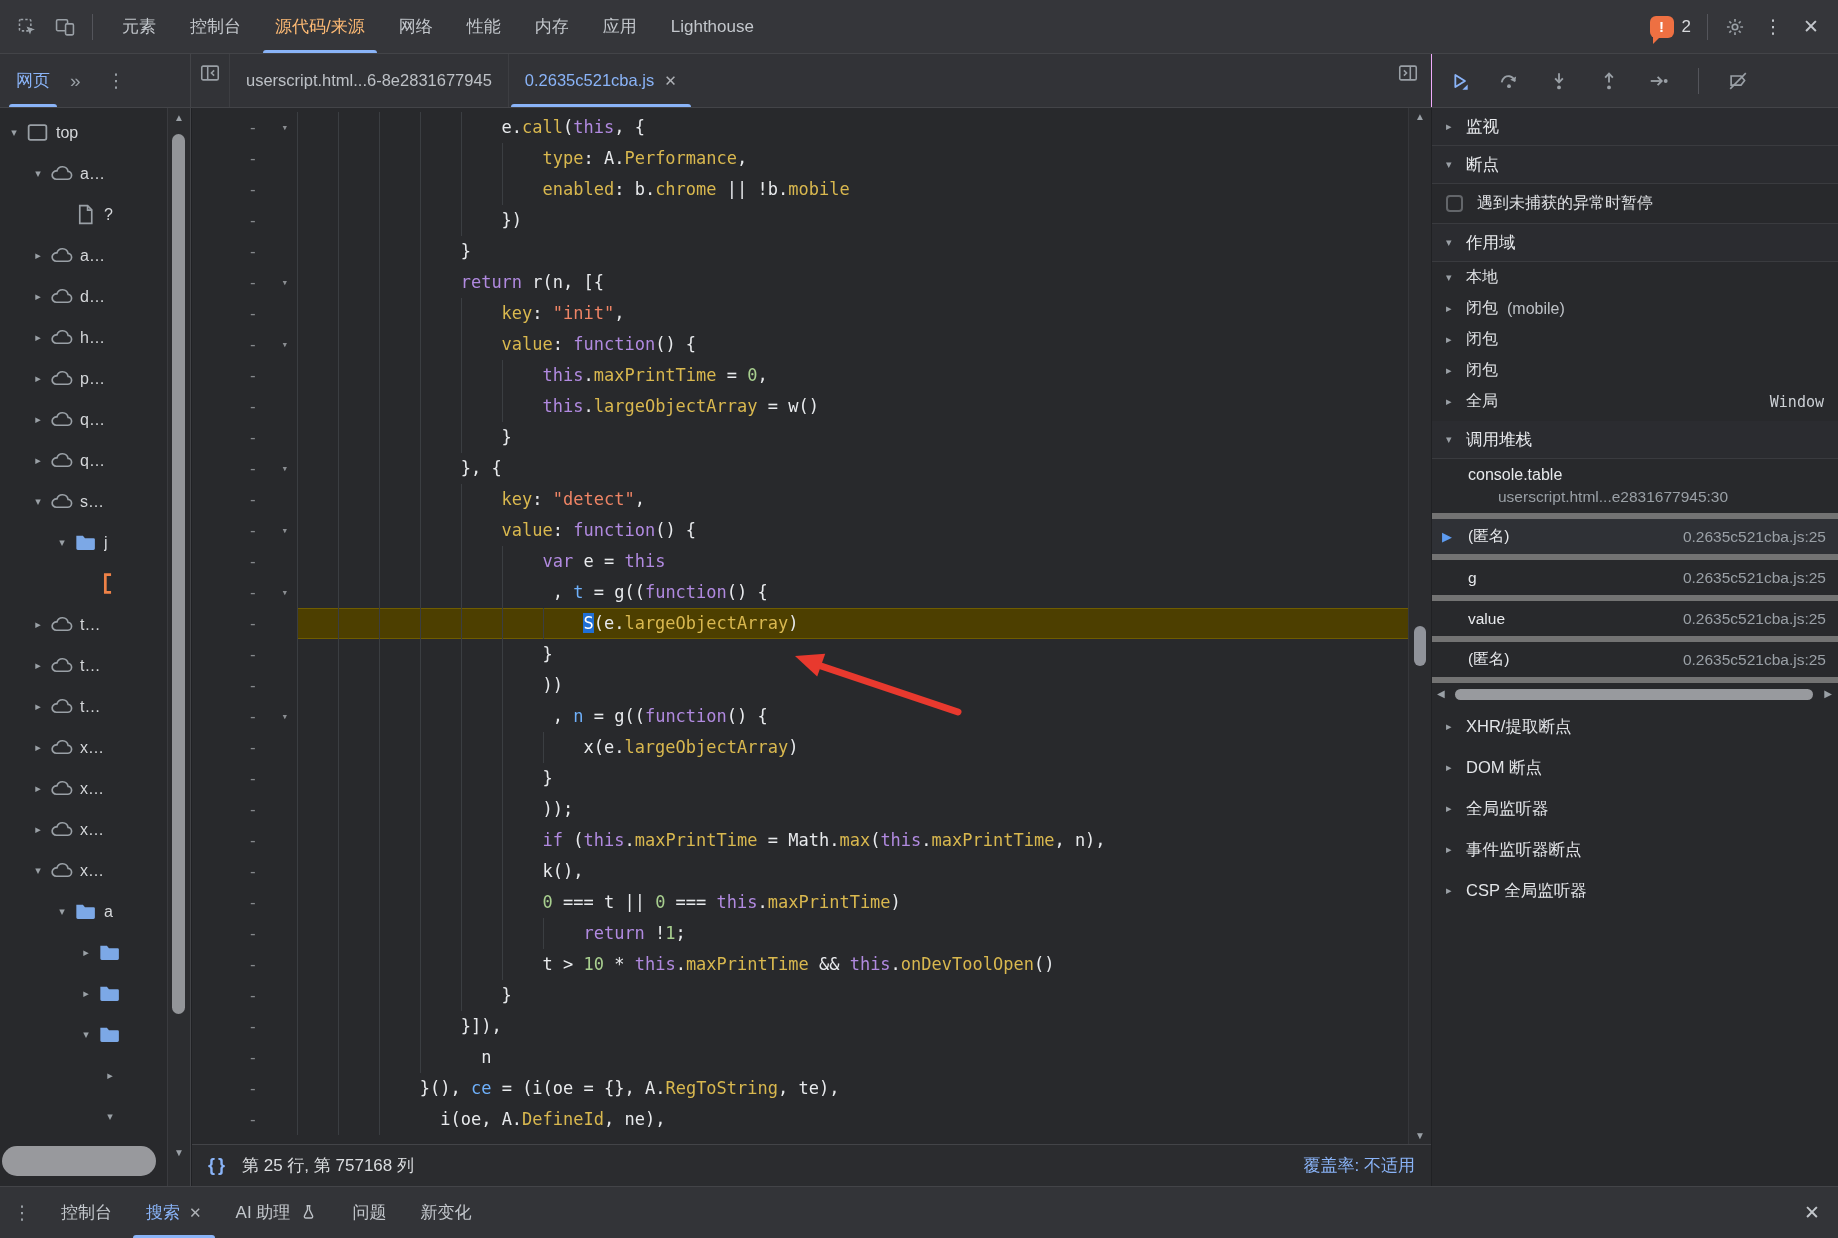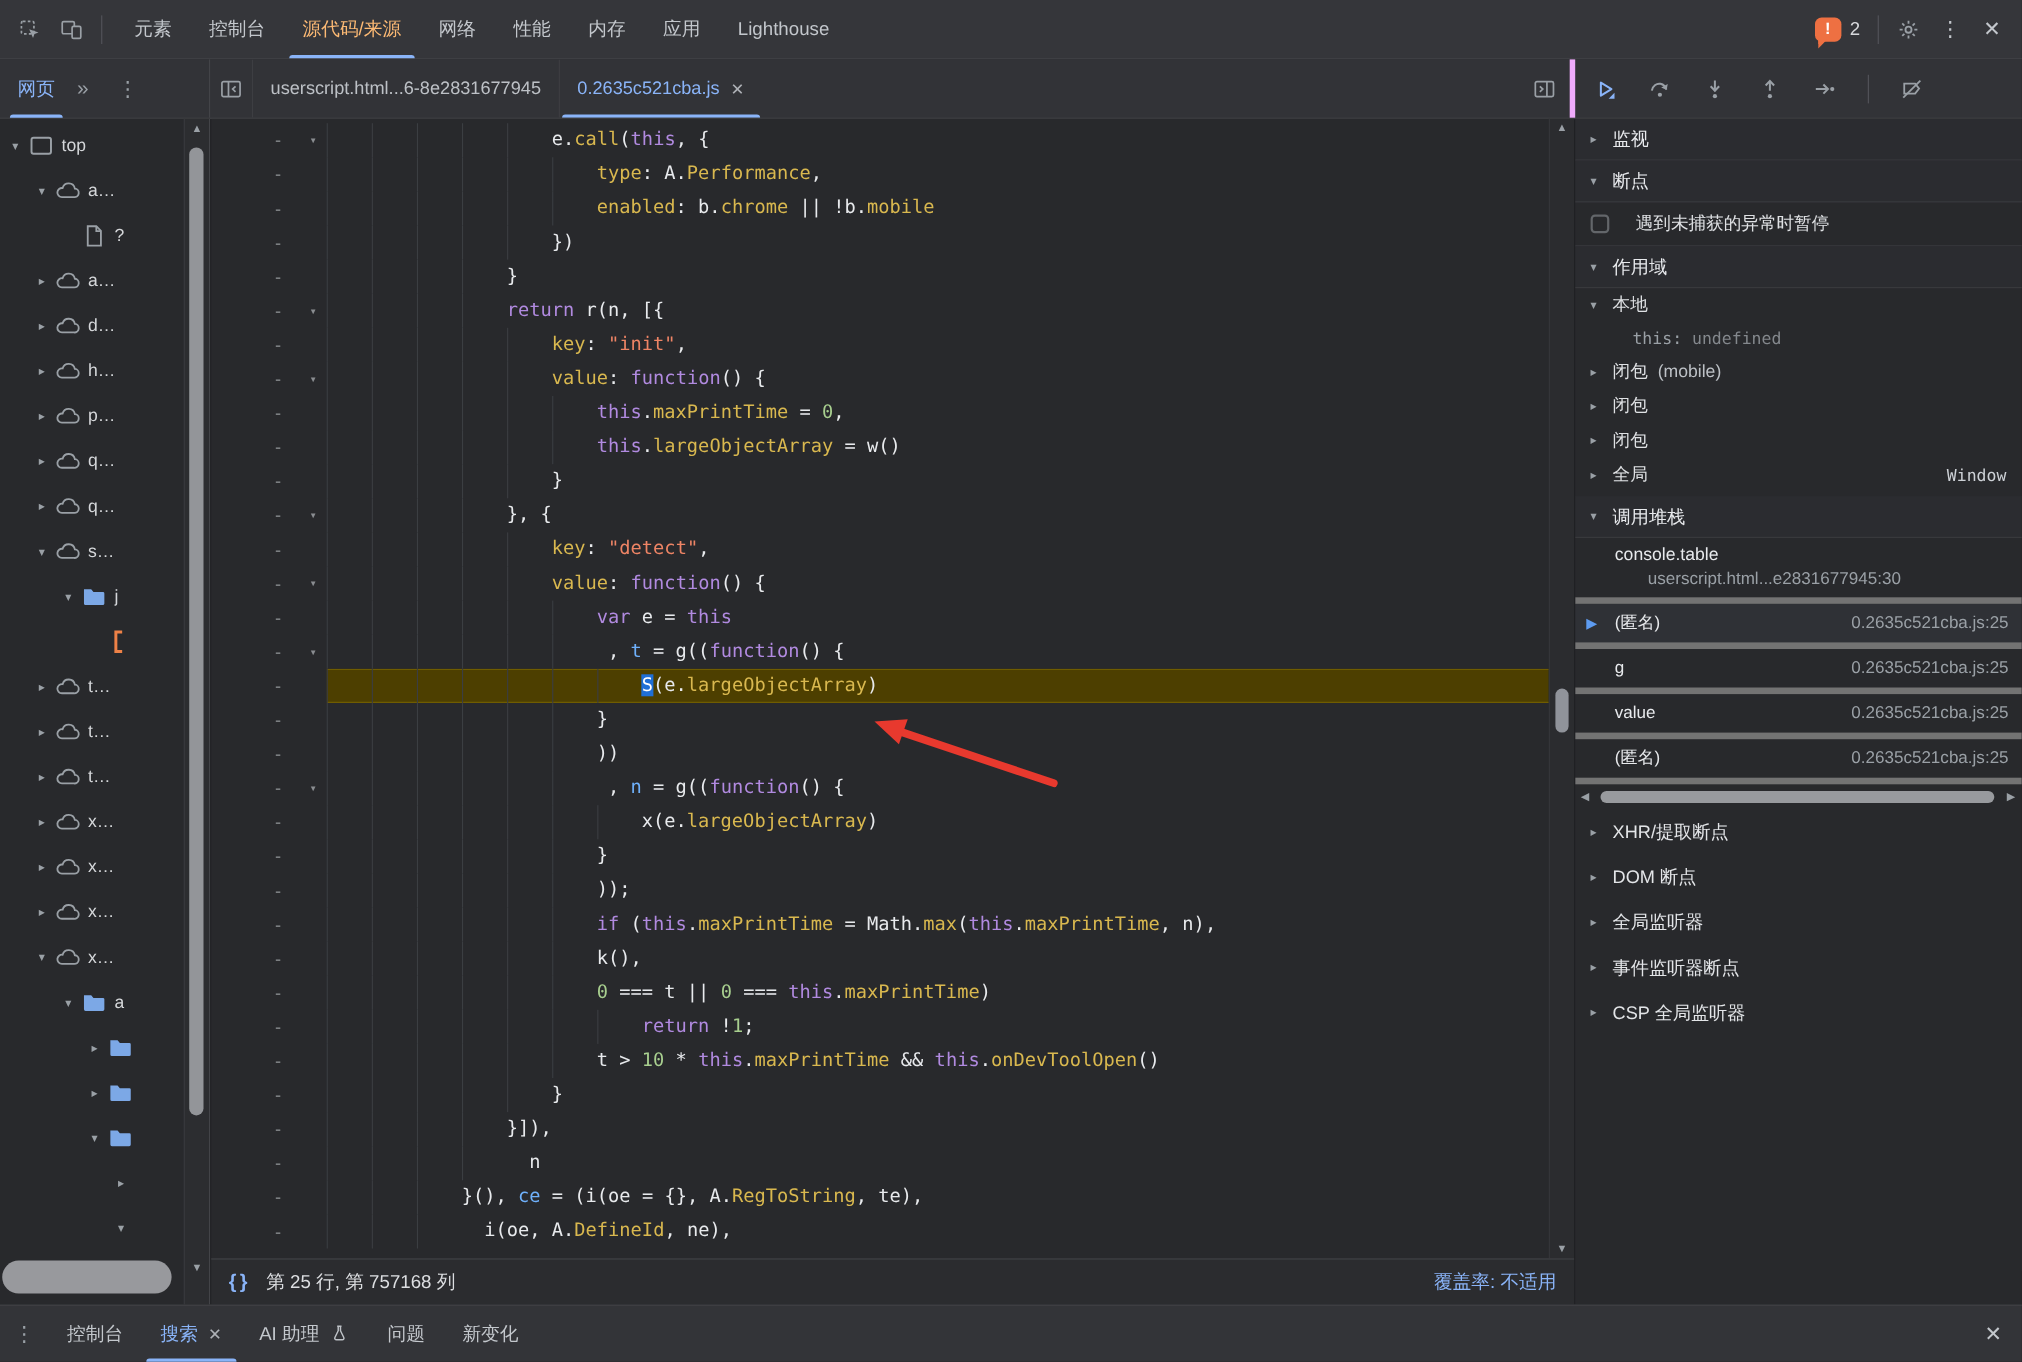--- a/index.html
+++ b/index.html
@@ -27,21 +27,21 @@
   .err-count{font-size:17px;color:#d7d9dc}
 
   
   #secondbar{position:absolute;top:54px;left:0;width:100%;height:54px;background:#323337;display:flex;
              border-bottom:1px solid #434448;box-sizing:border-box}
   #nav-head{width:191px;flex:none;box-sizing:border-box;border-right:1px solid #434448;display:flex;align-items:center;padding:0 6px}
   .nav-tab{font-size:17px;color:#8ab4f8;padding:0 10px;height:100%;display:flex;align-items:center;position:relative}
   .nav-tab::after{content:'';position:absolute;left:3px;right:3px;bottom:0;height:3px;background:#8ab4f8;border-radius:3px 3px 0 0}
   .chev{color:#9aa0a6;font-size:19px;margin-left:10px}
   .khead{color:#9aa0a6;font-size:19px;margin-left:26px}
-  #tabstrip{flex:1;display:flex;align-items:center;border-right:5px solid #f0abfc;box-sizing:border-box;overflow:hidden}
+  #tabstrip{flex:1;display:flex;border-right:1px solid #f0abfc;box-sizing:border-box;overflow:hidden}
   #file-tabs{display:flex;height:100%}
   .ftab{height:100%;display:flex;align-items:center;padding:0 16px;font-size:16.5px;color:#bdc1c6;position:relative;border-left:1px solid #3d3e42}
   .ftab.active{color:#8ab4f8}
   .ftab.active::after{content:'';position:absolute;left:2px;right:2px;bottom:0;height:3px;background:#8ab4f8;border-radius:3px 3px 0 0}
   .ftab .x{margin-left:10px;color:#aeb1b6;font-size:15px}
   #tabstrip .right{margin-left:auto;margin-right:4px}
   #dbg-toolbar{width:406px;flex:none;display:flex;align-items:center;padding-left:8px;box-sizing:border-box;gap:12px}
   #dbg-toolbar .icon-btn{width:38px}
   .blue{color:#8ab4f8 !important}
 
@@ -89,21 +89,21 @@
   .braces{color:#8ab4f8;font-weight:bold;margin-right:14px;letter-spacing:3px;font-size:18px}
   .coverage{margin-left:auto;color:#8ab4f8}
 
   
   #rightpanel{position:absolute;right:0;top:0;width:406px;height:100%;background:#28292c;overflow:hidden;font-size:16px;color:#dfe1e4}
   .paused-row{height:71px;display:flex;align-items:center;justify-content:center;border-bottom:1px solid #3a3b3f}
   .pill{display:flex;align-items:center;gap:9px;background:#4a3b00;color:#fdd663;border-radius:25px;padding:11px 21px;font-size:18px}
   .pill svg{width:21px;height:21px;flex:none}
   .sec-head{height:37px;display:flex;align-items:center;padding-left:14px;border-bottom:1px solid #3a3b3f;color:#e8eaed;font-size:16.5px;background:#2b2c30}
   .car{width:20px;font-size:11px;color:#9aa0a6;flex:none}
-  .bp-row{height:33px;display:flex;align-items:center;padding-left:14px;gap:24px}
+  .bp-row{height:33px;display:flex;align-items:center;padding-left:14px;gap:14px}
   .cb{width:17px;height:17px;border:2px solid #63666a;border-radius:4px;box-sizing:border-box;flex:none}
   #bp-options{border-bottom:1px solid #3a3b3f;padding:3px 0}
   .sg{height:31px;display:flex;align-items:center;padding-left:14px}
   .sg .sfx{color:#bdc1c6;margin-left:9px}
   .sg .rv{margin-left:auto;padding-right:14px;color:#cdd1d6;font-family:"DejaVu Sans Mono",monospace;font-size:15px}
   .sv{height:30px;display:flex;align-items:center;padding-left:52px;font-family:"DejaVu Sans Mono",monospace;font-size:15px;color:#9aa0a6}
   .sv .val{color:#84888d;margin-left:9px}
   #scope-list{border-bottom:0;padding-bottom:4px}
   .frame{position:relative;display:flex;align-items:center;min-height:35px;padding:0 12px 0 36px;border-bottom:6px solid #737373;font-size:15.5px}
   .frame .mk{position:absolute;left:10px;color:#5d9bf0;font-size:13px}
@@ -728,24 +728,20 @@
         </div>
       <div class="sec-head">
         <span class="car">▾</span>
         <span>作用域</span>
       </div>
       <div id="scope-list">
           <div class="sg">
             <span class="car">▾</span>
             <span class="lbl">本地</span>
           </div>
-          <div class="sv">
-            <span>this:</span>
-            <span class="val">undefined</span>
-          </div>
           <div class="sg">
             <span class="car">▸</span>
             <span class="lbl">闭包</span>
             <span class="sfx">(mobile)</span>
           </div>
           <div class="sg">
             <span class="car">▸</span>
             <span class="lbl">闭包</span>
           </div>
           <div class="sg">

